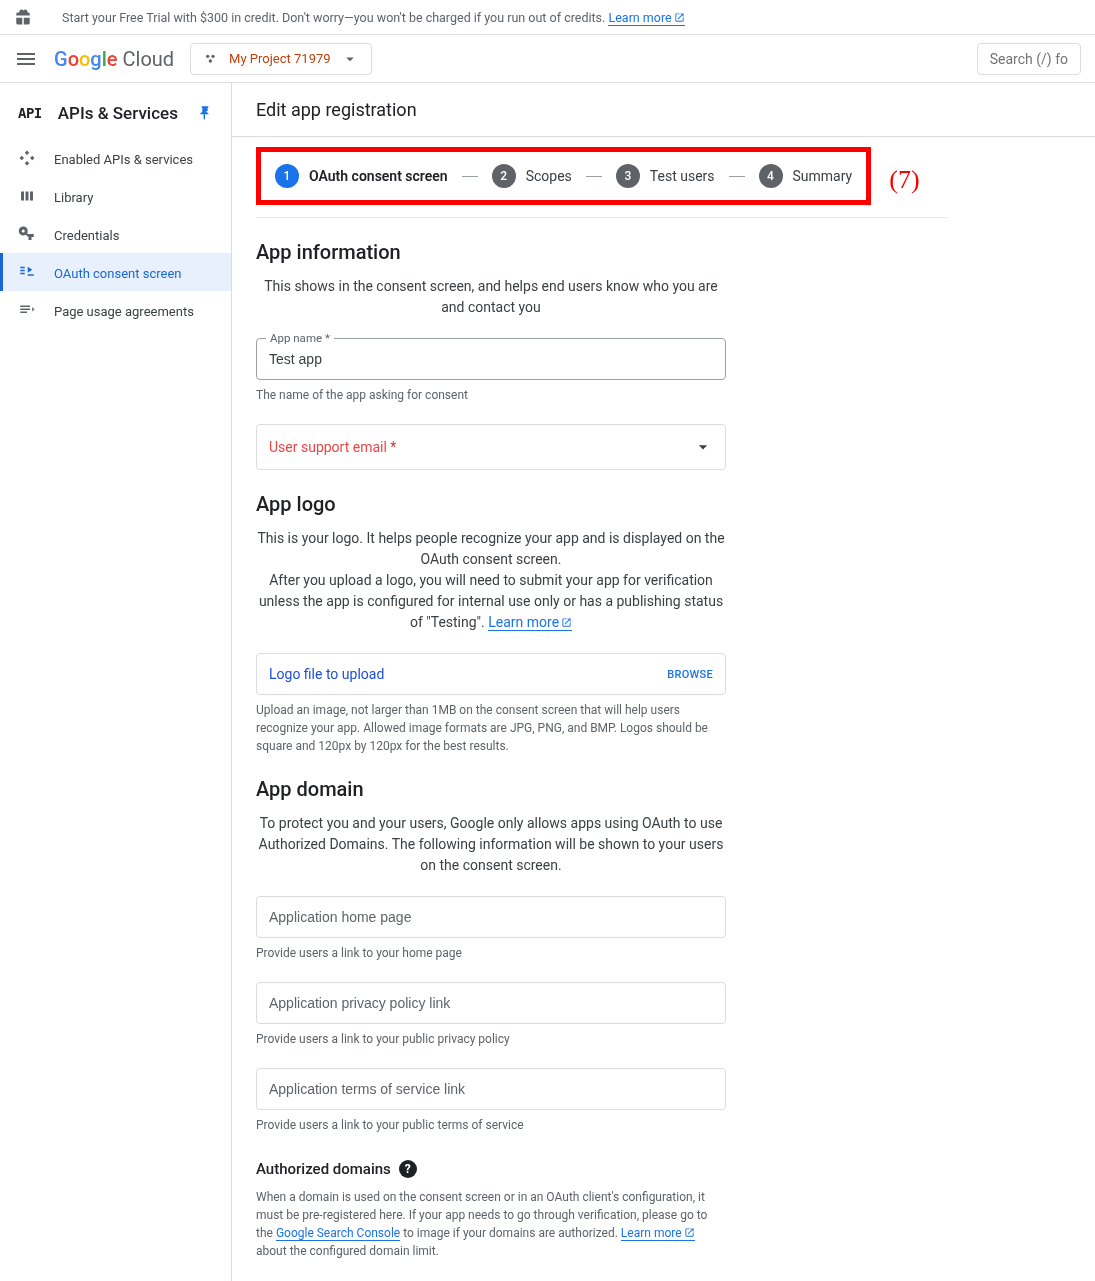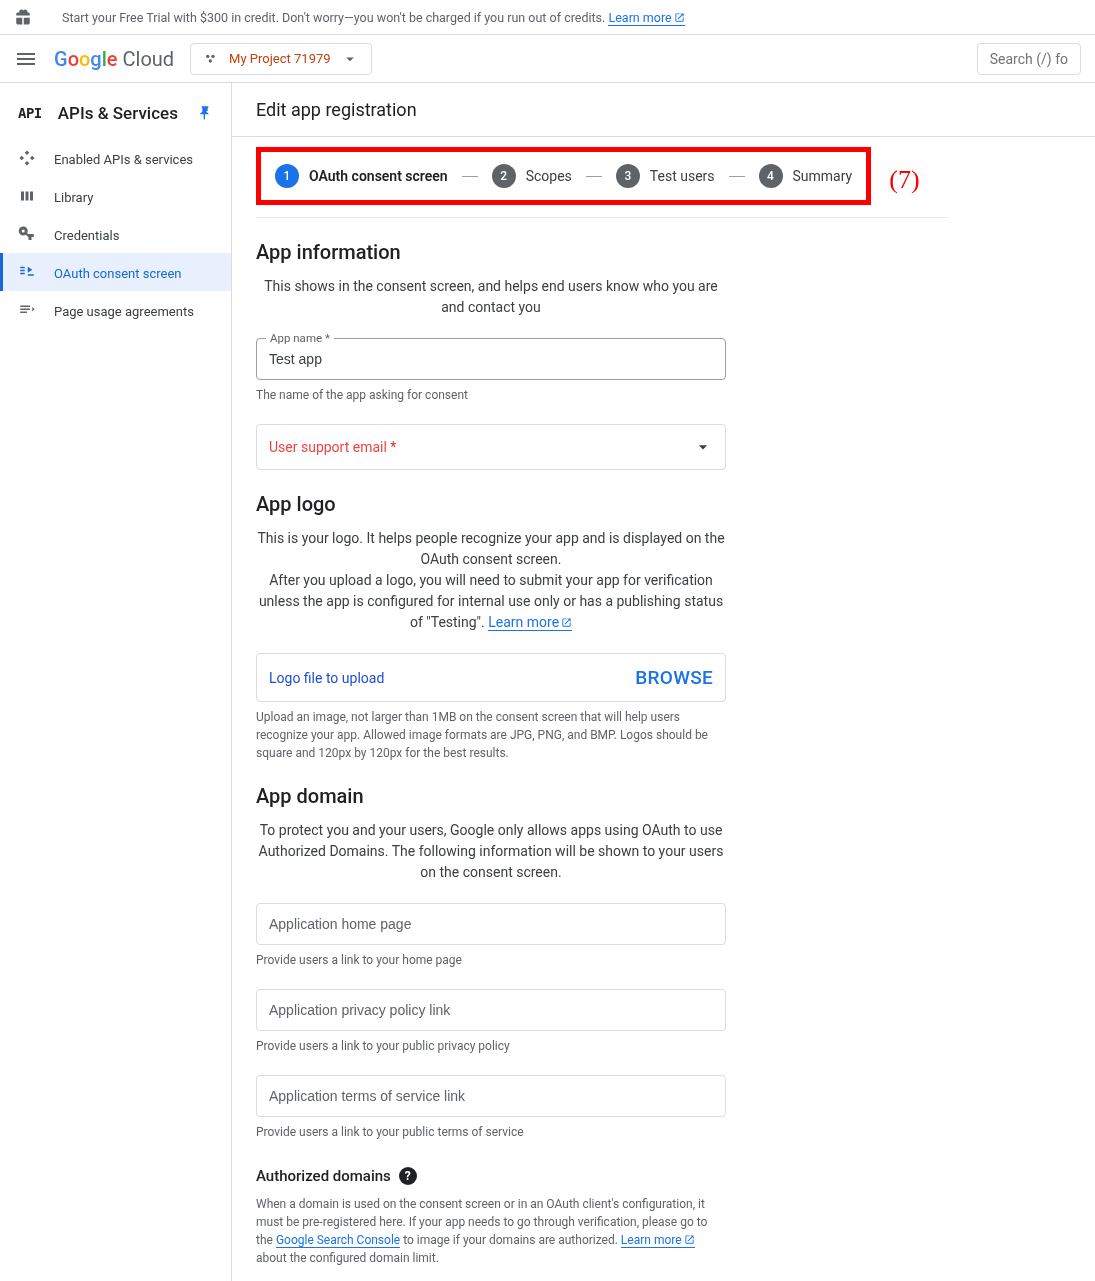--- a/index.html
+++ b/index.html
@@ -66,21 +66,21 @@
 }
 .field-wrap input::placeholder { color: #5f6368; }
 .field-wrap.grey-border input, .field-wrap.grey-border .select, .field-wrap.grey-border .file-box { border-color: #dadce0; }
 .floating-label { position: absolute; top: -7px; left: 10px; background: #fff; padding: 0 4px; font-size: 11.5px; color: #5f6368; }
 .req { color: #d93025; }
 .select { display: flex; align-items: center; justify-content: space-between; cursor: pointer; }
 .select .chevron { width: 20px; height: 20px; fill: #3c4043; }
 .select .placeholder { color: #ef4444; }
 .file-box { display: flex; align-items: center; justify-content: space-between; }
 .file-box .placeholder { color: #1d4ed8; }
-.browse { color: #1a73e8; font-weight: 500; font-size: 19px; letter-spacing: 0.3px; cursor:pointer; }
+.browse { color: #1a73e8; font-weight: 500; font-size: 11px; letter-spacing: 0.3px; cursor:pointer; }
 </style>
 </head>
 <body>
 
 <div class="top-banner">
   <svg class="gift-icon" viewBox="0 0 24 24">
       <path d="M20 6h-2.18c.11-.31.18-.65.18-1 0-1.66-1.34-3-3-3-1.05 0-1.96.54-2.5 1.35C11.96 2.54 11.05 2 10 2 8.34 2 7 3.34 7 5c0 .35.07.69.18 1H5c-1.1 0-2 .9-2 2v2h18V8c0-1.1-.9-2-2-2zM3 20c0 1.1.9 2 2 2h6v-9H3v7zm10 2h6c1.1 0 2-.9 2-2v-7h-8v9z"></path>
     </svg>
   <span>
     <span>Start your Free Trial with $300 in credit. Don't worry—you won't be charged if you run out of credits.</span>

